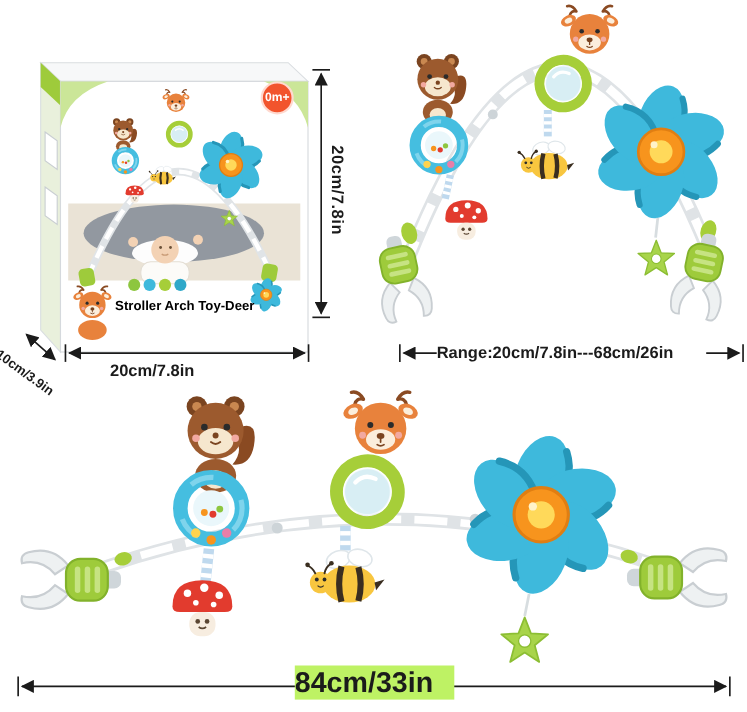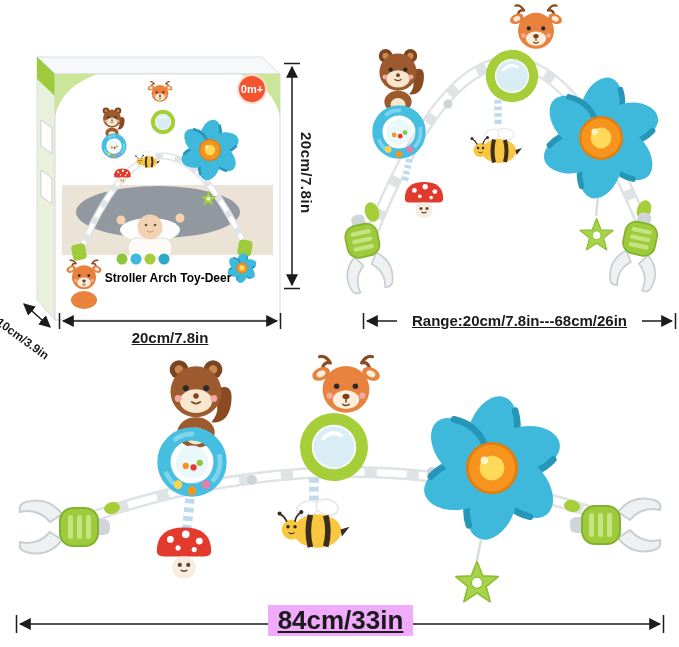--- a/index.html
+++ b/index.html
@@ -1,25 +1,25 @@
 <!DOCTYPE html>
 <html><head>
 <meta charset="utf-8">
 <style>
   html,body{margin:0;padding:0;background:#fff;}
   body{font-family:"Liberation Sans", sans-serif;}
   .canvas{position:relative;width:679px;height:647px;background:#fff;overflow:hidden;}
   .canvas svg.scene{position:absolute;left:0;top:0;}
   .lbl{position:absolute;color:#1b1b1b;white-space:nowrap;}
-  .lbl-center{text-align:center;text-decoration:underline;}
+  .lbl-center{text-align:left;}
   .lbl-arch-height{left:298px;top:132px;writing-mode:vertical-rl;font-size:15px;font-weight:600;letter-spacing:.5px;}
   .lbl-box-width{left:100px;top:329px;width:140px;font-size:15px;font-weight:600;}
   .lbl-box-depth{left:2px;top:315px;font-size:12px;font-weight:600;transform:rotate(36deg);transform-origin:0 0;}
   .lbl-range{left:397px;top:312px;width:245px;font-size:15px;font-weight:700;background:#fff;}
-  .lbl-length{left:268px;top:605px;width:145px;font-size:26px;font-weight:700;background:#f0abfc;}
+  .lbl-length{left:268px;top:605px;width:145px;font-size:26px;font-weight:700;background:#bef264;}
   .box-title{position:absolute;left:93px;top:271px;width:150px;text-align:center;font-size:12px;font-weight:700;color:#000000;}
   .age-badge{position:absolute;left:237px;top:74px;width:30px;height:30px;border-radius:50%;
              background:#F2542D;color:#fff;font-size:11px;font-weight:700;
              display:flex;align-items:center;justify-content:center;border:2px solid #ffd9cf;box-sizing:border-box;}
 </style>
 </head>
 <body>
 
 <div class="canvas">
 

